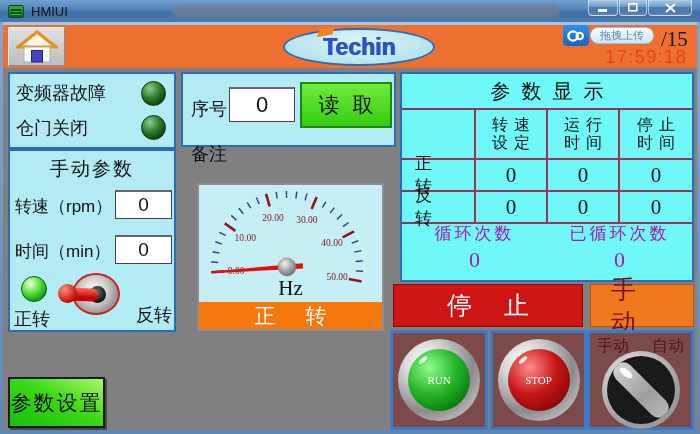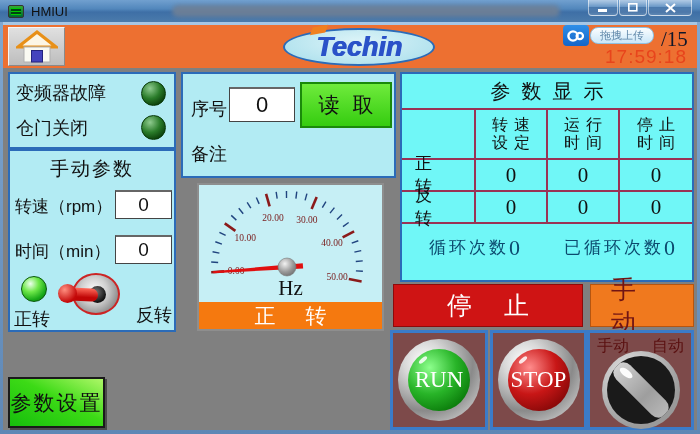--- a/index.html
+++ b/index.html
@@ -26,21 +26,21 @@
   .content{position:absolute;left:3px;top:22px;width:694px;height:408px;
     background:#808080;border-top:3px solid #A6C6E4;}
   
   .header{position:absolute;left:0;top:0;width:694px;height:43px;background:#ED7031;}
   .home-btn{position:absolute;left:5px;top:2px;width:57px;height:39px;background:linear-gradient(#E0E0E0,#BDBDBD);
     border:1px solid #8A8A8A;border-top-color:#F5F5F5;border-left-color:#F5F5F5;
     display:flex;align-items:center;justify-content:center;cursor:pointer;}
   .logo{position:absolute;left:280px;top:3px;width:152px;height:38px;border-radius:50%;
     background:radial-gradient(ellipse at 50% 35%,#DDF4F8 0%,#B6E4EF 70%,#9ED4E4 100%);
     border:2px solid #2B6BB8;display:flex;align-items:center;justify-content:center;}
-  .logo-text{font-size:27px;font-weight:bold;font-style:italic;color:#2A52C8;letter-spacing:0px;
+  .logo-text{font-size:23px;font-weight:bold;color:#2A52C8;letter-spacing:0px;
     text-shadow:1px 0 #2A52C8;position:relative;}
   .logo-flag{position:absolute;left:-4px;top:-6px;width:14px;height:8px;background:#F08020;
     transform:skewX(-30deg) rotate(-12deg);}
   .cloud-widget{position:absolute;left:560px;top:0;display:flex;align-items:flex-start;}
   .cloud-icon{width:26px;height:21px;background:linear-gradient(#2E8FE8,#1565C8);border-radius:4px;
     display:flex;align-items:center;justify-content:center;}
   .upload-btn{margin-left:1px;margin-top:2px;height:17px;padding:0 9px;border-radius:8px;
     background:linear-gradient(#FAFDFF,#CBE7F8);border:1px solid #8FC0E0;color:#5E86A8;
     font-size:11px;line-height:15px;cursor:pointer;}
   .page-indicator{position:absolute;left:658px;top:2px;font-family:"Liberation Serif",serif;
@@ -64,21 +64,21 @@
     background:radial-gradient(circle at 45% 40%,#FDFDFD 0%,#CFCFCF 40%,#8E8E8E 75%,#DDD 100%);
     border:2px solid #CC2424;}
   .toggle-core{position:absolute;left:27px;top:13px;width:17px;height:17px;border-radius:50%;
     background:radial-gradient(circle at 40% 35%,#777,#111 70%);}
   .toggle-lever{position:absolute;left:2px;top:15px;width:34px;height:13px;border-radius:7px;
     background:linear-gradient(#FF6A5A,#C00606 70%);transform:rotate(3deg);}
   .toggle-ball{position:absolute;left:-4px;top:11px;width:19px;height:19px;border-radius:50%;
     background:radial-gradient(circle at 35% 30%,#FF9080,#C40808 70%);}
   .dir-label{position:absolute;font-size:18px;color:#111;}
   
-  .read-panel{left:178px;top:47px;width:215px;height:106px;}
+  .read-panel{left:178px;top:47px;width:215px;height:75px;}
   .read-btn{position:absolute;left:117px;top:8px;width:92px;height:46px;
     background:linear-gradient(to bottom,#6FEB3C,#35CC10);border:2px solid #1A8A0A;
     color:#111;font-size:21px;letter-spacing:13px;padding-left:13px;
     display:flex;align-items:center;justify-content:center;cursor:pointer;}
   
   .gauge-panel{position:absolute;left:194px;top:158px;width:187px;height:148px;
     background:#C6EFF5;border:2px solid #8E8E8E;}
   .gauge-unit{position:absolute;left:0;right:0;bottom:28px;text-align:center;
     font-family:"Liberation Serif",serif;font-size:21px;color:#111;}
   .gauge-status{position:absolute;left:0;right:0;bottom:0;height:27px;background:#F5790F;
@@ -92,40 +92,40 @@
   .prow{display:flex;border-bottom:2px solid #993355;}
   .prow:last-child{border-bottom:none;}
   .pcell{border-right:2px solid #993355;display:flex;align-items:center;justify-content:center;color:#111;}
   .pcell:last-child{border-right:none;}
   .pc0{width:74px;} .pc{width:72px;}
   .phead{height:48px;font-size:16px;line-height:1.12;white-space:pre-line;text-align:center;letter-spacing:6px;padding-left:6px;}
   .pdata{height:30px;}
   .prowlabel{font-size:17px;letter-spacing:13px;padding-left:13px;}
   .pnum{font-family:"Liberation Serif",serif;font-size:21px;}
   .cycles{position:absolute;left:0;bottom:0;width:290px;height:66px;display:flex;}
-  .cycle-col{flex:1;display:flex;flex-direction:row;align-items:center;justify-content:center;color:#0c4a6e;}
+  .cycle-col{flex:1;display:flex;flex-direction:column;align-items:center;justify-content:center;color:#a21caf;}
   .cycle-label{font-size:17px;letter-spacing:3px;}
   .cycle-value{font-family:"Liberation Serif",serif;font-size:22px;margin-top:2px;}
   
   .stop-btn{position:absolute;left:390px;top:259px;width:190px;height:43px;background:#CF1414;
     border:1px solid #8E0A0A;color:#FFF;font-size:25px;letter-spacing:32px;padding-left:32px;
     display:flex;align-items:center;justify-content:center;cursor:pointer;}
   .manual-btn{position:absolute;left:587px;top:259px;width:104px;height:43px;background:#F0791E;
     border:1px solid #B55510;color:#701414;font-size:25px;letter-spacing:20px;padding-left:20px;
     display:flex;align-items:center;justify-content:center;cursor:pointer;}
   
   .pb-panel{position:absolute;top:305px;height:100px;background:#7D4A4A;border:3px solid #3B7BC8;}
   .pb-run{left:387px;width:98px;} .pb-stop{left:487px;width:97px;} .pb-sel{left:584px;width:107px;}
   .pushbtn{position:absolute;left:50%;top:50%;transform:translate(-50%,-50%);
     width:82px;height:82px;border-radius:50%;
     background:radial-gradient(circle at 32% 28%,#FFFFFF 0%,#D8D8D8 25%,#8A8A8A 60%,#E8E8E8 100%);
     display:flex;align-items:center;justify-content:center;cursor:pointer;}
   .pushbtn-face{width:62px;height:62px;border-radius:50%;position:relative;
     display:flex;align-items:center;justify-content:center;
-    font-family:"Liberation Serif",serif;font-size:23px;color:#FFF;}
+    font-family:"Liberation Serif",serif;font-size:11px;color:#FFF;}
   .pushbtn-face.green{background:radial-gradient(circle at 35% 30%,#8CFF8C 0%,#28B428 45%,#0A7A0A 80%);}
   .pushbtn-face.red{background:radial-gradient(circle at 35% 30%,#FF8C8C 0%,#C81616 45%,#860808 80%);}
   .pushbtn-face:before{content:"";position:absolute;left:10px;top:9px;width:10px;height:4px;
     border-radius:50%;background:rgba(255,255,255,.85);transform:rotate(-40deg);}
   .sel-labels{position:absolute;left:0;top:3px;width:100%;display:flex;justify-content:space-between;
     padding:0 7px;font-size:16px;color:#5A1010;}
   .sel-knob{position:absolute;left:50%;top:57px;transform:translate(-50%,-50%);
     width:78px;height:78px;border-radius:50%;
     background:radial-gradient(circle at 35% 30%,#E8E8E8,#9A9A9A 70%);
     display:flex;align-items:center;justify-content:center;cursor:pointer;}

